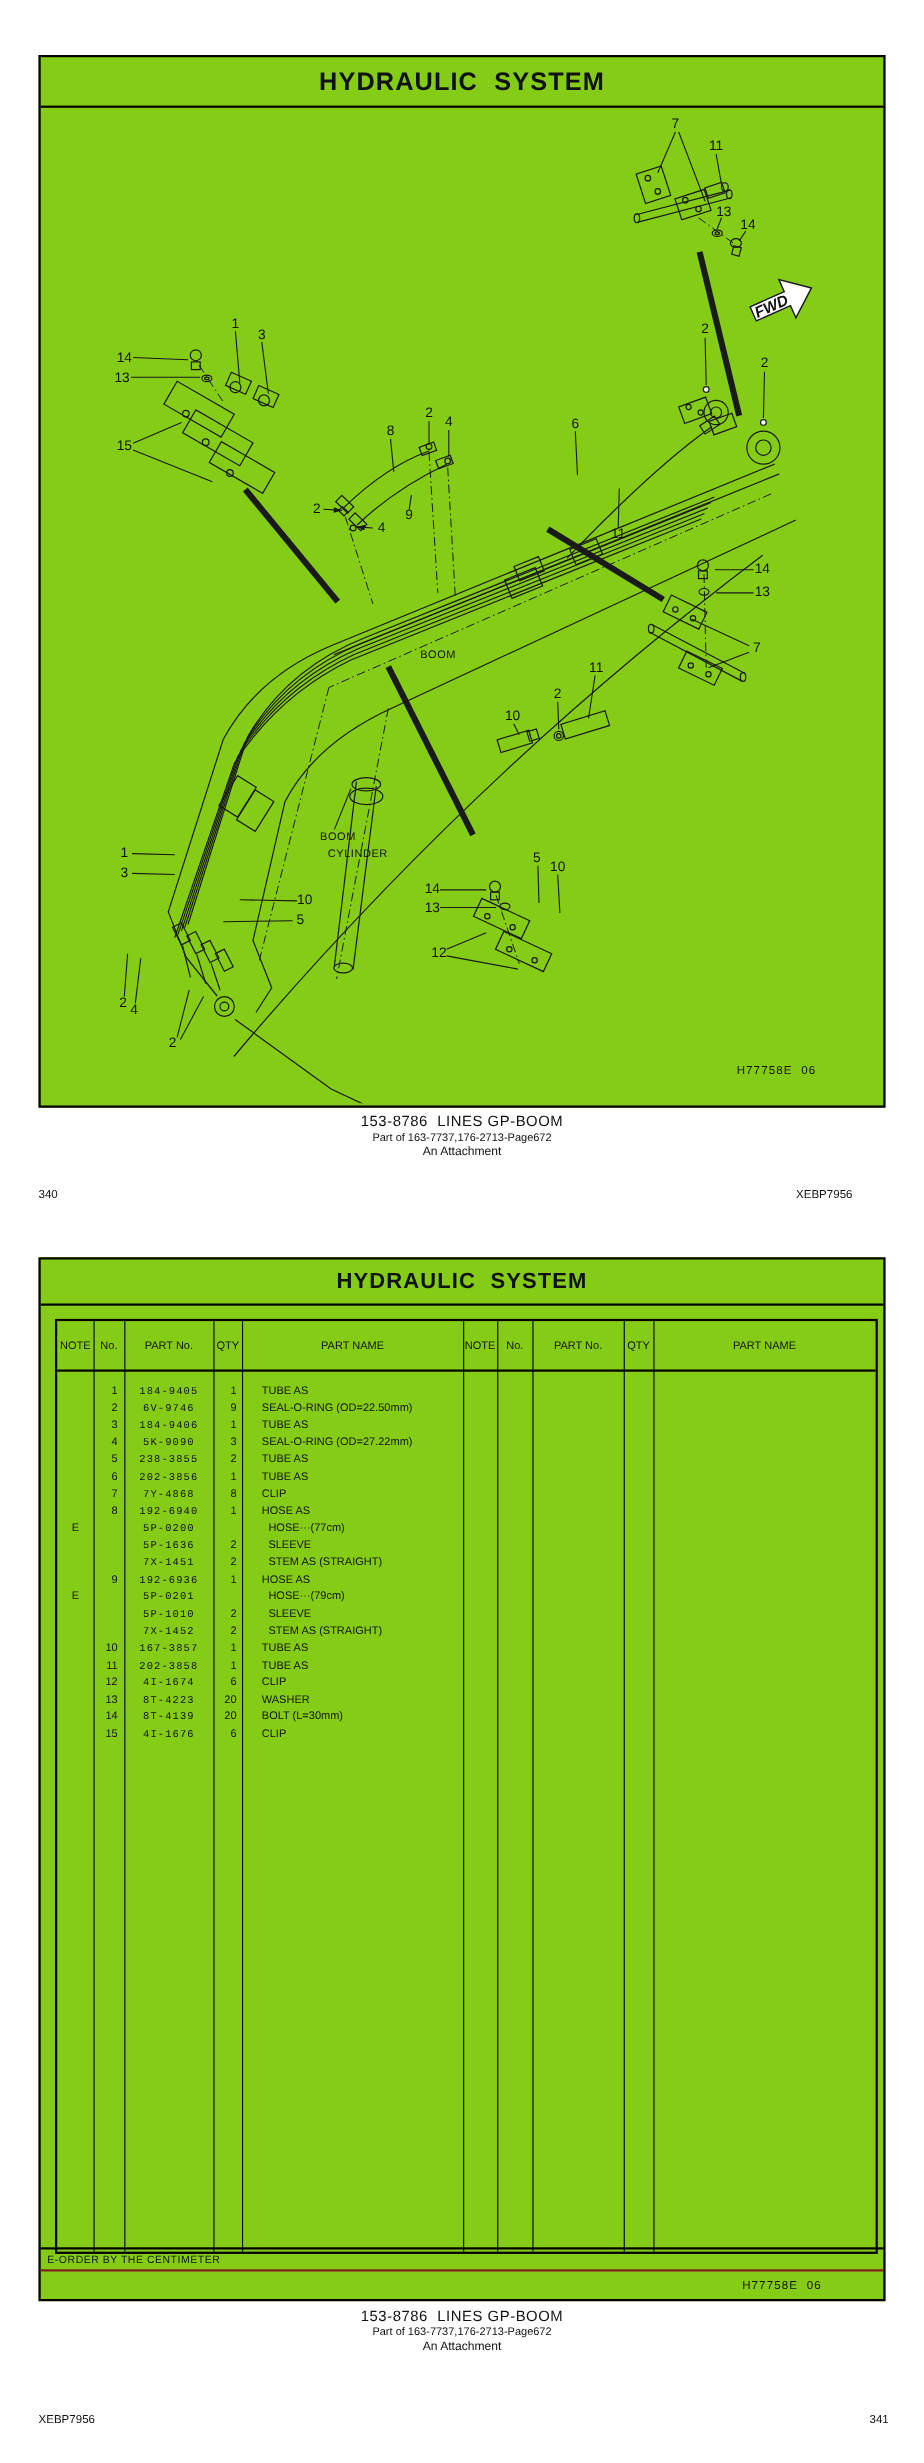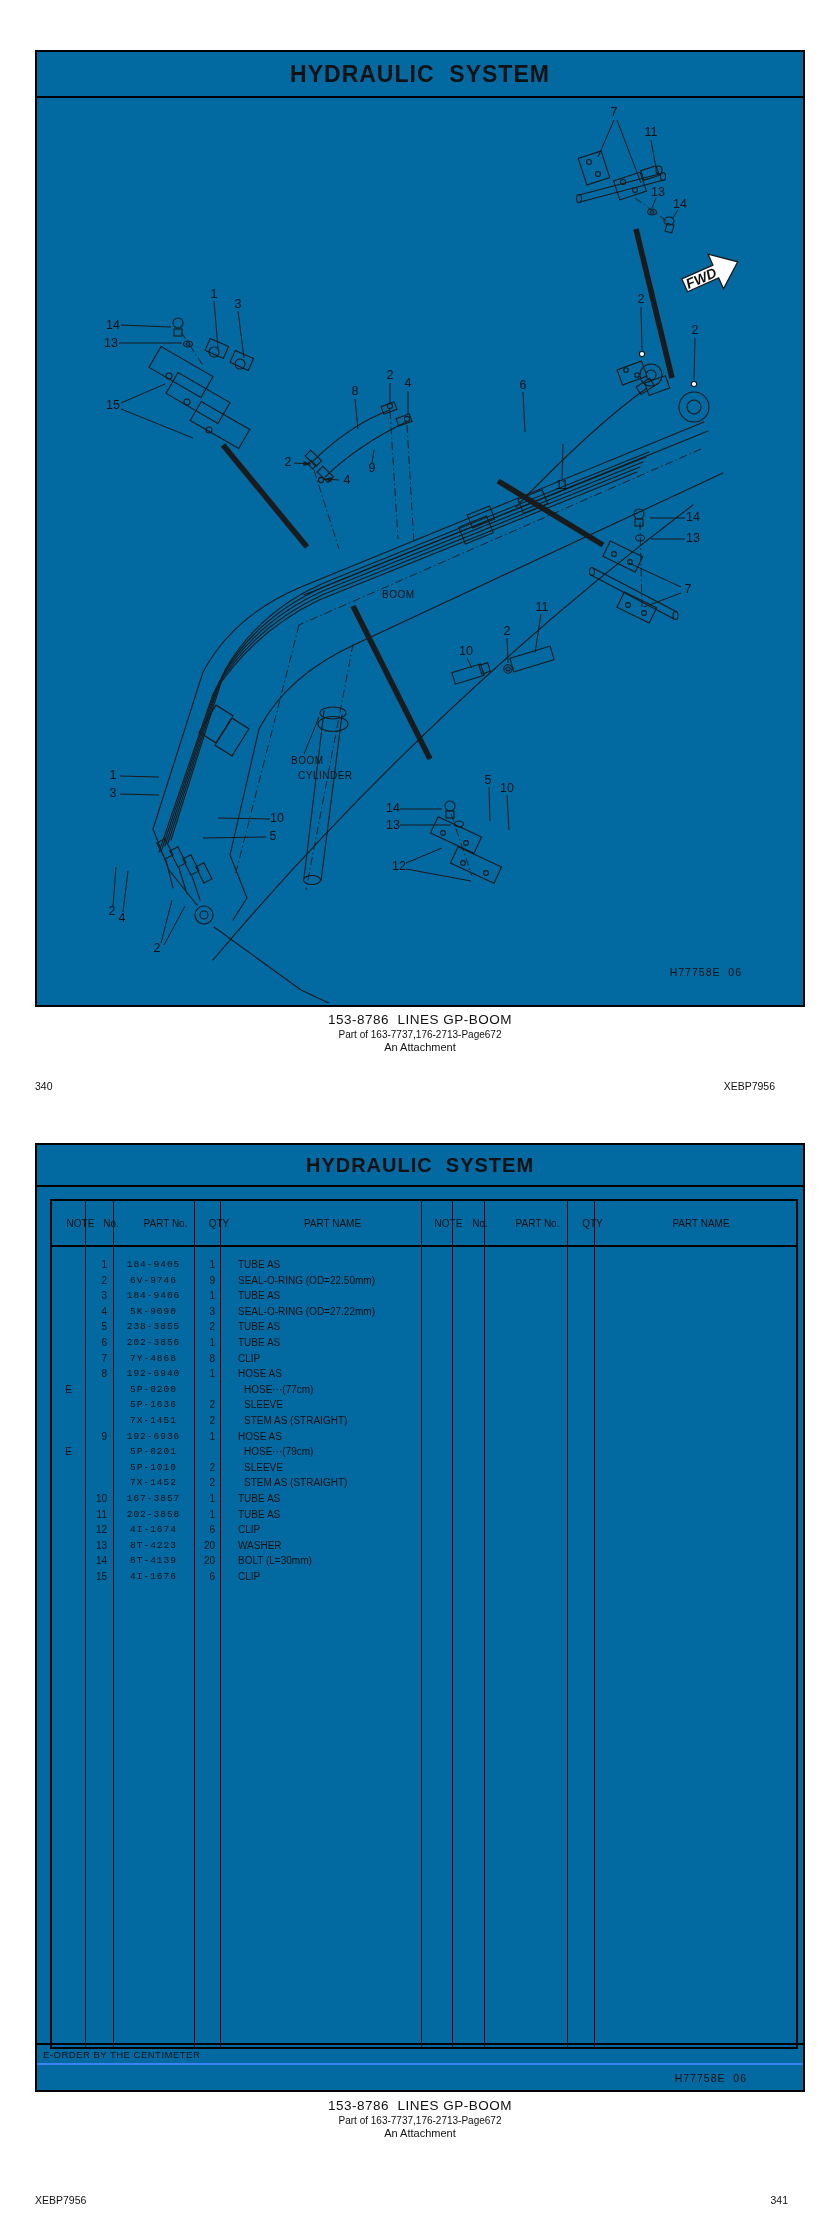--- a/index.html
+++ b/index.html
@@ -1,56 +1,56 @@
 <!DOCTYPE html>
 <html><head>
 <meta charset="utf-8">
 <style>
   html,body{margin:0;padding:0;}
   body{width:840px;height:2239px;background:#ffffff;position:relative;
        font-family:"Liberation Sans",sans-serif;color:#111;overflow:hidden;}
-  .page{position:absolute;left:35px;width:766px;border:2px solid #000;background:#0369a1;}
+  .page{position:absolute;left:35px;width:766px;border:2px solid #000;background:#84cc16;}
   #page1{top:50px;height:953px;}
   #page2{top:1143px;height:945px;}
   .pageTitle{height:44px;border-bottom:2px solid #000;display:flex;align-items:center;
              justify-content:center;font-weight:bold;font-size:23px;letter-spacing:1px;white-space:pre;}
   #page2 .pageTitle{height:40px;font-size:20px;}
   #diagram{display:block;width:100%;height:905px;}
   
   #parts-table{position:absolute;left:13px;top:54px;width:744px;height:846px;border:2px solid #000;}
   .vline{position:absolute;top:0;bottom:0;width:1px;background:#000;}
   #tbl-header{position:absolute;left:0;right:0;top:0;height:44px;border-bottom:2px solid #000;
-              display:grid;grid-template-columns:33px 28px 81px 26px 201px 31px 32px 83px 27px auto;padding-left:12px;}
+              display:grid;grid-template-columns:33px 28px 81px 26px 201px 31px 32px 83px 27px auto;}
   #tbl-header div{display:flex;align-items:center;justify-content:center;font-size:10px;}
   #tbl-rows{position:absolute;left:0;right:0;top:56px;}
   .prow{display:grid;grid-template-columns:33px 28px 81px 26px 201px 31px 32px 83px 27px auto;
         height:15.6px;line-height:15.6px;font-size:10px;}
   .c-note{text-align:center;}
   .c-no{text-align:right;padding-right:6px;}
   .c-part{text-align:center;font-family:"Liberation Mono",monospace;font-size:9.5px;letter-spacing:1px;white-space:pre;}
   .c-qty{text-align:right;padding-right:5px;}
   .c-name{padding-left:18px;white-space:pre;}
   .prow.indent .c-name{padding-left:24px;}
   #order-strip{position:absolute;left:0;right:0;top:898px;height:22px;border-top:2px solid #000;
-               border-bottom:2px solid #3b82f6;display:flex;align-items:center;padding-left:6px;
+               border-bottom:2px solid #7f1d1d;display:flex;align-items:center;padding-left:6px;
                font-size:9.5px;letter-spacing:.5px;box-sizing:border-box;}
   #code-strip2{position:absolute;left:0;right:0;top:920px;bottom:0;display:flex;align-items:center;
                justify-content:flex-end;padding-right:56px;font-size:10.5px;letter-spacing:1px;white-space:pre;}
   
   .caption{position:absolute;left:35px;width:770px;text-align:center;line-height:1.25;}
   #caption1{top:1012px;}
   #caption2{top:2098px;}
   .cap-title{font-weight:normal;font-size:13.5px;letter-spacing:.5px;white-space:pre;}
   .cap-sub{font-size:10px;}
   .cap-note{font-size:11px;}
   .pgfoot{position:absolute;font-size:10.5px;}
   #foot1-left{left:35px;top:1080px;}
   #foot1-right{right:65px;top:1080px;}
   #foot2-left{left:35px;top:2194px;}
-  #foot2-right{right:52px;top:2194px;}
+  #foot2-right{right:32px;top:2194px;}
   text{font-family:"Liberation Sans",sans-serif;}
 </style>
 </head>
 <body>
 
 <div class="page" id="page1">
   <div class="pageTitle">HYDRAULIC  SYSTEM</div>
 
   <svg id="diagram" viewBox="36 96 766 905" preserveAspectRatio="none">
 

